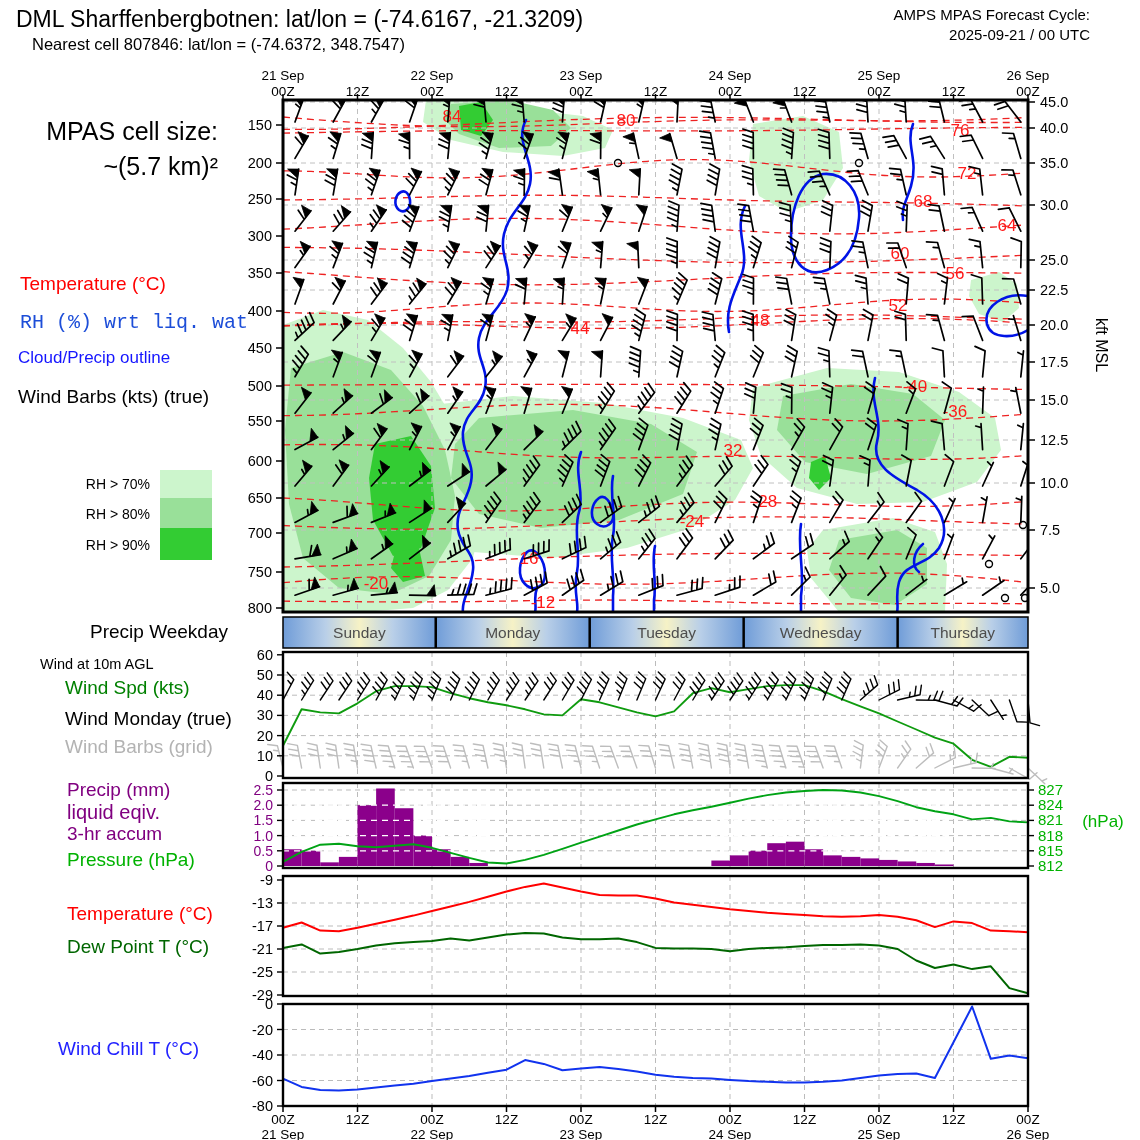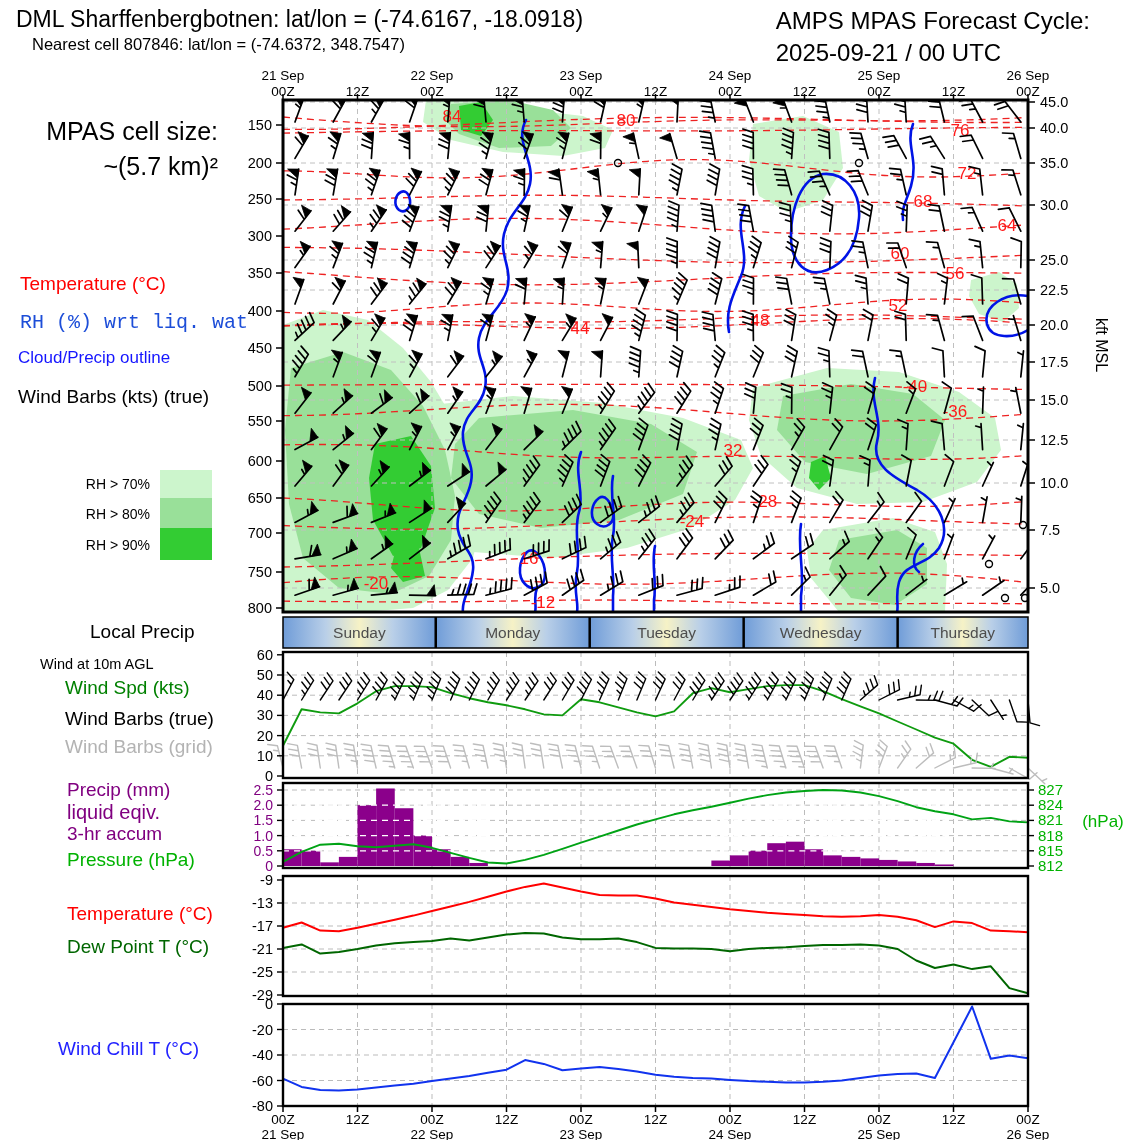--- a/index.html
+++ b/index.html
@@ -1,20 +1,20 @@
 <!DOCTYPE html>
 <html><head>
 <meta charset="utf-8">
 <style>
   html,body{margin:0;padding:0;background:#fff;}
   body{width:1140px;height:1140px;position:relative;font-family:"Liberation Sans",sans-serif;overflow:hidden;}
   .t{position:absolute;white-space:nowrap;color:#000;}
   .title1{left:16px;top:6px;font-size:23px;}
   .title2{left:32px;top:35px;font-size:16.5px;}
-  .cycle{right:50px;top:5px;font-size:24px;text-align:left;line-height:1.32;}
+  .cycle{right:50px;top:5px;font-size:15px;text-align:right;line-height:1.32;}
   .cellsize{left:0px;top:114px;width:218px;text-align:right;font-size:25px;line-height:1.4;}
   .lab-temp{left:20px;top:273px;font-size:19px;color:#ff0000;}
   .lab-rh{left:20px;top:311px;font-size:20px;color:#1d4ed8;font-family:Liberation Mono, monospace;}
   .lab-cloud{left:18px;top:348px;font-size:17px;color:#1515ff;}
   .lab-barbs{left:18px;top:386px;font-size:19px;color:#000;}
   .rhleg{position:absolute;left:0px;width:150px;text-align:right;font-size:14px;}
   .rl70{top:476px;} .rl80{top:506px;} .rl90{top:537px;}
   .sw{position:absolute;left:160px;width:52px;}
   .sw70{top:470px;height:28px;} .sw80{top:498px;height:30px;} .sw90{top:528px;height:32px;}
   .lab-weekday{left:90px;top:621px;font-size:19px;}
@@ -27,44 +27,44 @@
   .lab-p3{left:67px;top:823px;font-size:19px;color:#800080;}
   .lab-pres{left:67px;top:849px;font-size:19px;color:#00b200;}
   .lab-t2{left:67px;top:903px;font-size:19px;color:#ff0000;}
   .lab-dew{left:67px;top:936px;font-size:19px;color:#006600;}
   .lab-chill{left:58px;top:1038px;font-size:19px;color:#2222ff;text-align:center;}
   svg{position:absolute;left:0;top:0;}
 </style>
 </head>
 <body>
 
-<div class="t title1">DML Sharffenbergbotnen: lat/lon = (-74.6167, -18.0918)</div>
+<div class="t title1">DML Sharffenbergbotnen: lat/lon = (-74.6167, -21.3209)</div>
 <div class="t title2">Nearest cell 807846: lat/lon = (-74.6372, 348.7547)</div>
 <div class="t cycle">
   <div>AMPS MPAS Forecast Cycle:</div>
   <div>2025-09-21 / 00 UTC</div>
 </div>
 <div class="t cellsize">
   <div>MPAS cell size:</div>
   <div>~(5.7 km)²</div>
 </div>
 <div class="t lab-temp">Temperature (°C)</div>
 <div class="t lab-rh">RH (%) wrt liq. wat</div>
 <div class="t lab-cloud">Cloud/Precip outline</div>
 <div class="t lab-barbs">Wind Barbs (kts) (true)</div>
 <div class="t rhleg rl70">RH &gt; 70%</div>
 <div class="t rhleg rl80">RH &gt; 80%</div>
 <div class="t rhleg rl90">RH &gt; 90%</div>
 <div class="sw sw70" style="background: rgb(204, 245, 204);"></div>
 <div class="sw sw80" style="background: rgb(153, 224, 153);"></div>
 <div class="sw sw90" style="background: rgb(51, 204, 51);"></div>
-<div class="t lab-weekday">Local Precip</div>
+<div class="t lab-weekday">Precip Weekday</div>
 <div class="t lab-10m">Wind at 10m AGL</div>
 <div class="t lab-wspd">Wind Spd (kts)</div>
-<div class="t lab-wbt">Wind Barbs (true)</div>
+<div class="t lab-wbt">Wind Monday (true)</div>
 <div class="t lab-wbg">Wind Barbs (grid)</div>
 <div class="t lab-p1">Precip (mm)</div>
 <div class="t lab-p2">liquid eqiv.</div>
 <div class="t lab-p3">3-hr accum</div>
 <div class="t lab-pres">Pressure (hPa)</div>
 <div class="t lab-t2">Temperature (°C)</div>
 <div class="t lab-dew">Dew Point T (°C)</div>
 <div class="t lab-chill">Wind Chill T (°C)</div>
 
 <svg id="plot" width="1140" height="1140">

